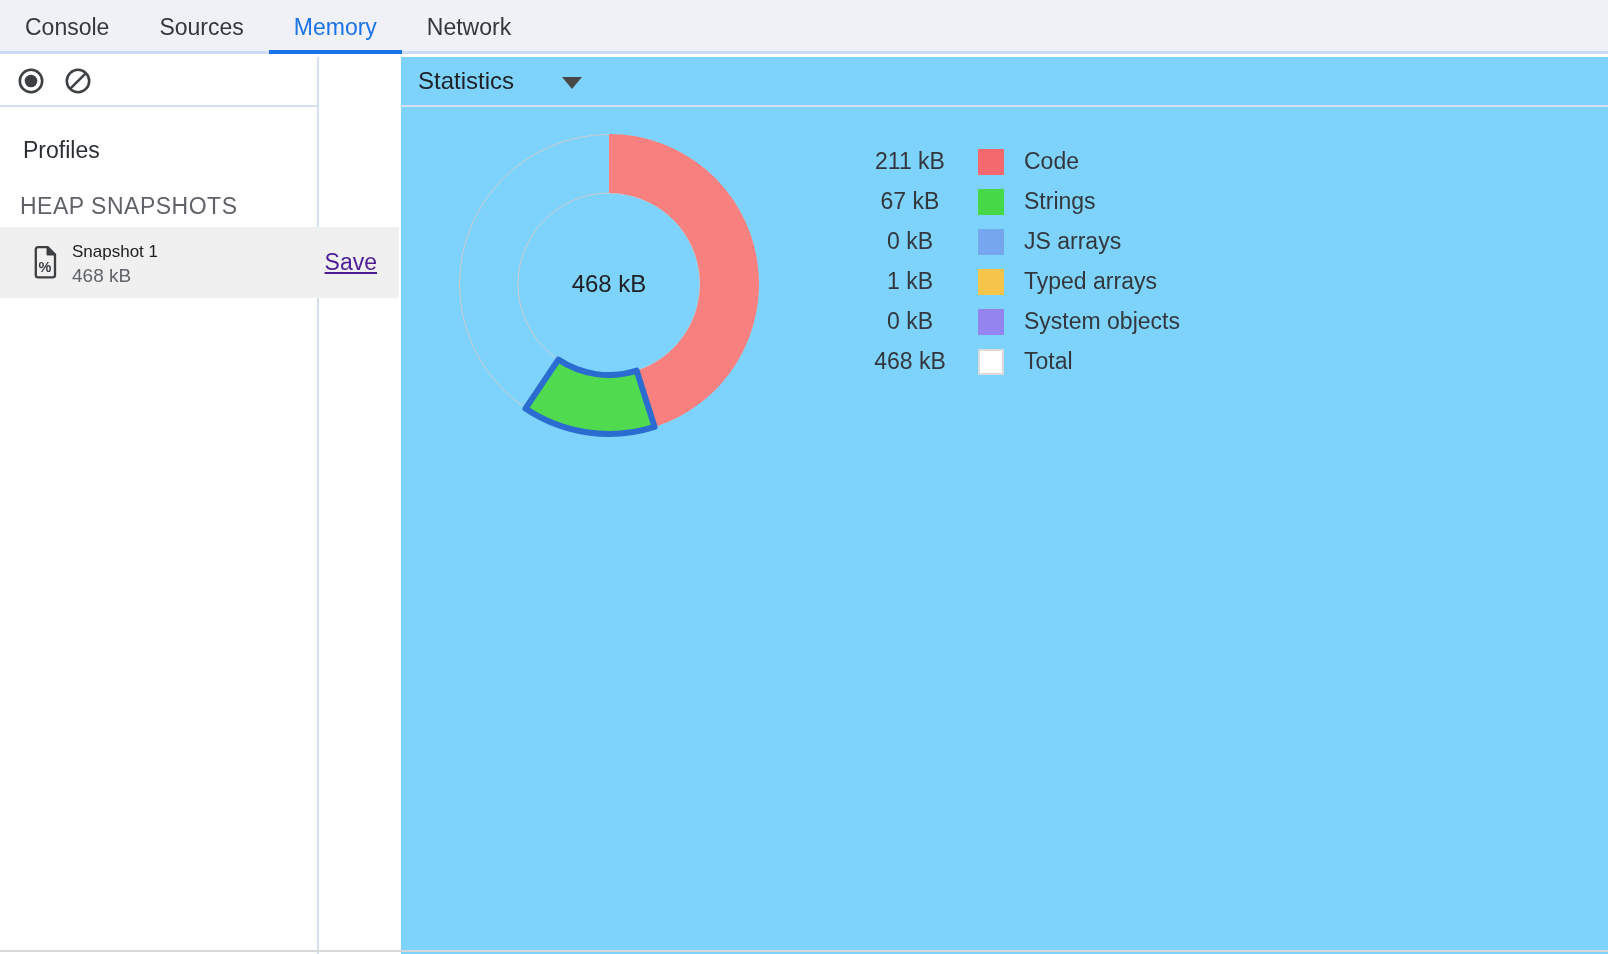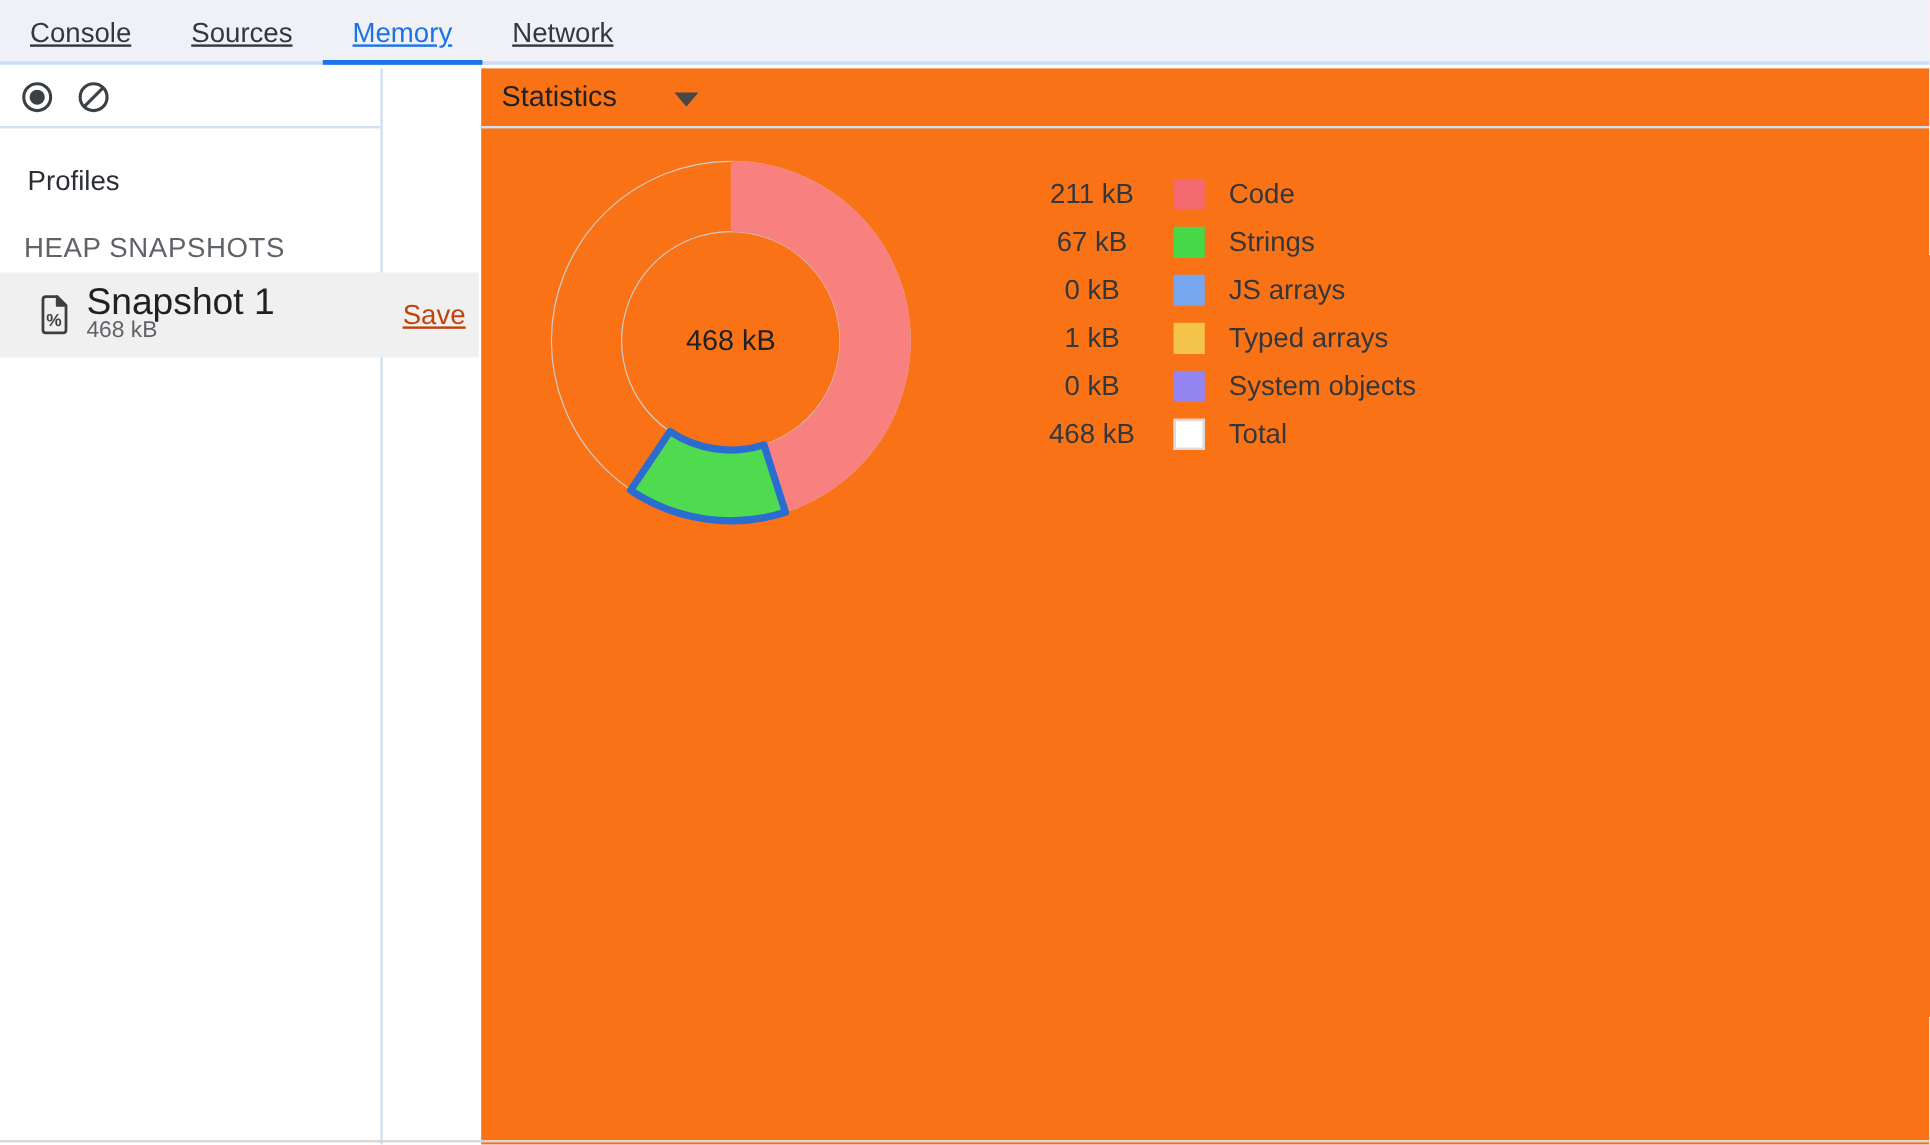--- a/index.html
+++ b/index.html
@@ -10,21 +10,21 @@
   }
 
   
   .tabbar {
     position:absolute; left:0; top:0; width:100%; height:54px;
     background:#EFF1F6; border-bottom:3px solid #CBDCF4;
     display:flex; align-items:stretch;
   }
   .tab {
     position:relative; padding:0 25px; line-height:54px;
-    font-size:23px; color:#34383d; white-space:nowrap; cursor:default;text-decoration:underline;
+    font-size:23px; color:#34383d; white-space:nowrap; cursor:default;
   }
   .tab.active { color:#1A73E8; }
   .tab.active::after {
     content:""; position:absolute; left:0; right:0; bottom:-3px; height:4px;
     background:#1A73E8;
   }
 
   
   .sidebar {
     position:absolute; left:0; top:57px; bottom:0; width:319px;
@@ -44,29 +44,29 @@
   .section-header {
     position:absolute; left:20px; top:136px;
     font-size:23px; color:#5F6368; letter-spacing:0.5px;
   }
   .snapshot-row {
     position:absolute; left:0; top:170px; width:399px; height:71px;
     background:#F0F0F0; display:flex; align-items:center; cursor:pointer;
   }
   .snap-icon { margin-left:33px; flex:0 0 auto; }
   .snap-text { margin-left:14px; }
-  .snap-title { font-size:31px; color:#202124; line-height:26px; }
+  .snap-title { font-size:17px; color:#202124; line-height:26px; }
   .snap-size  { font-size:19px; color:#5F6368; line-height:21px; }
   .save-link {
-    margin-left:auto; margin-right:11px;
-    font-size:23px; color:#c2410c; text-decoration:underline; cursor:pointer;
+    margin-left:auto; margin-right:22px;
+    font-size:23px; color:#4c1d95; text-decoration:underline; cursor:pointer;
   }
 
   
-  .main { position:absolute; left:401px; top:57px; right:0; bottom:0; background:#f97316; }
+  .main { position:absolute; left:401px; top:57px; right:0; bottom:0; background:#7dd3fc; }
   .main-toolbar {
     height:50px; border-bottom:2px solid #D1E0F2;
     display:flex; align-items:center; padding-left:17px;
   }
   .view-select { display:flex; align-items:center; cursor:pointer; }
   .view-select > span:first-child { font-size:24px; color:#202124; }
   .caret {
     display:inline-block; width:0; height:0; margin-left:48px; margin-top:3px;
     border-left:10px solid transparent; border-right:10px solid transparent;
     border-top:12px solid #474747;

